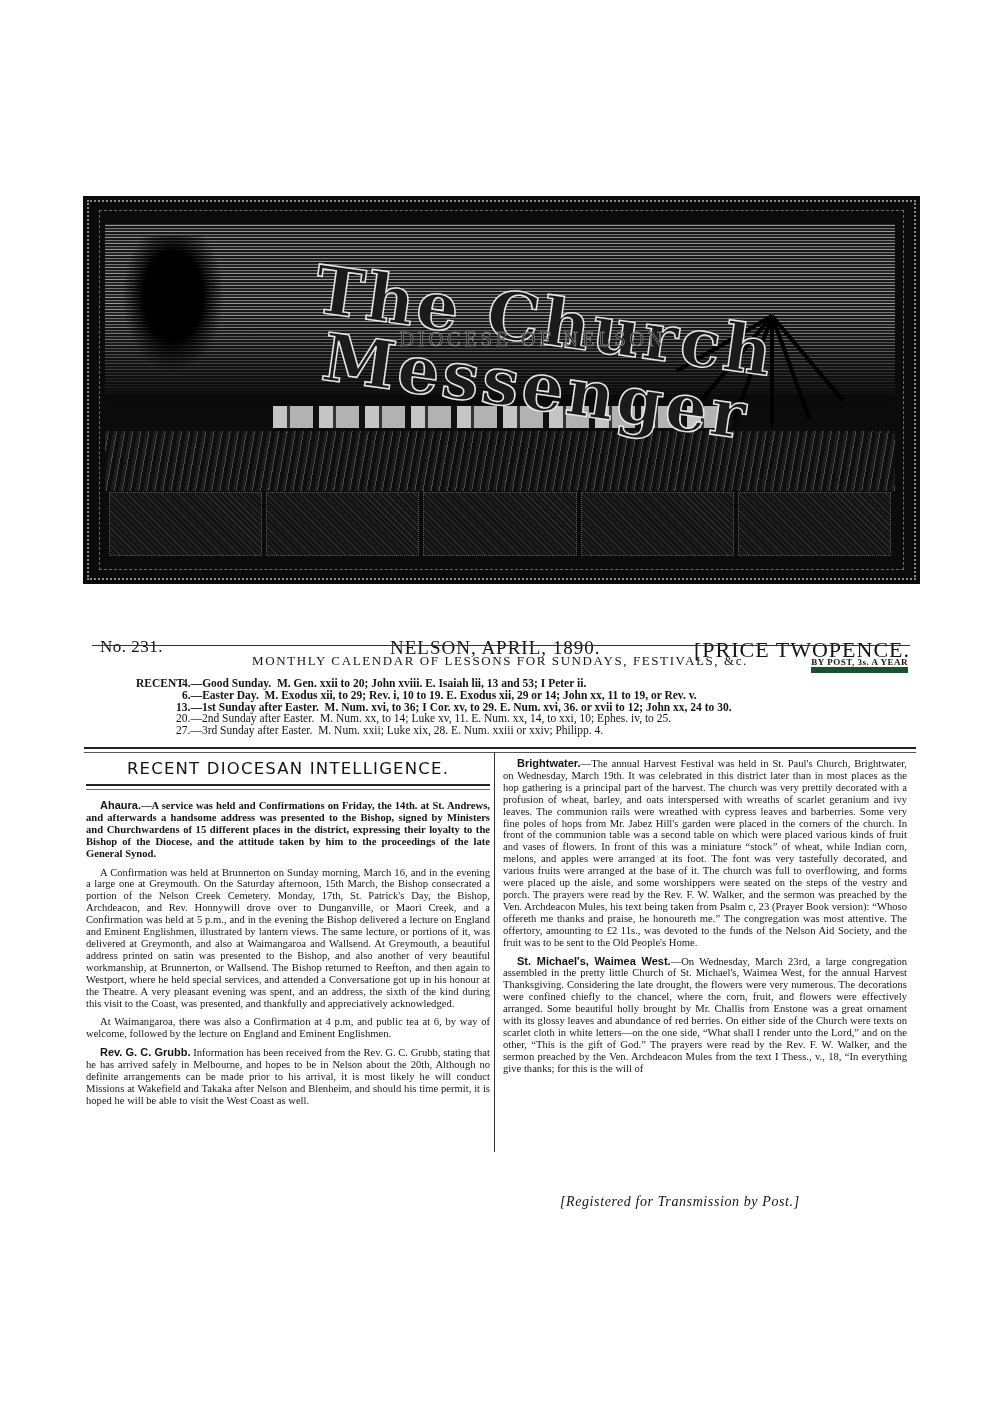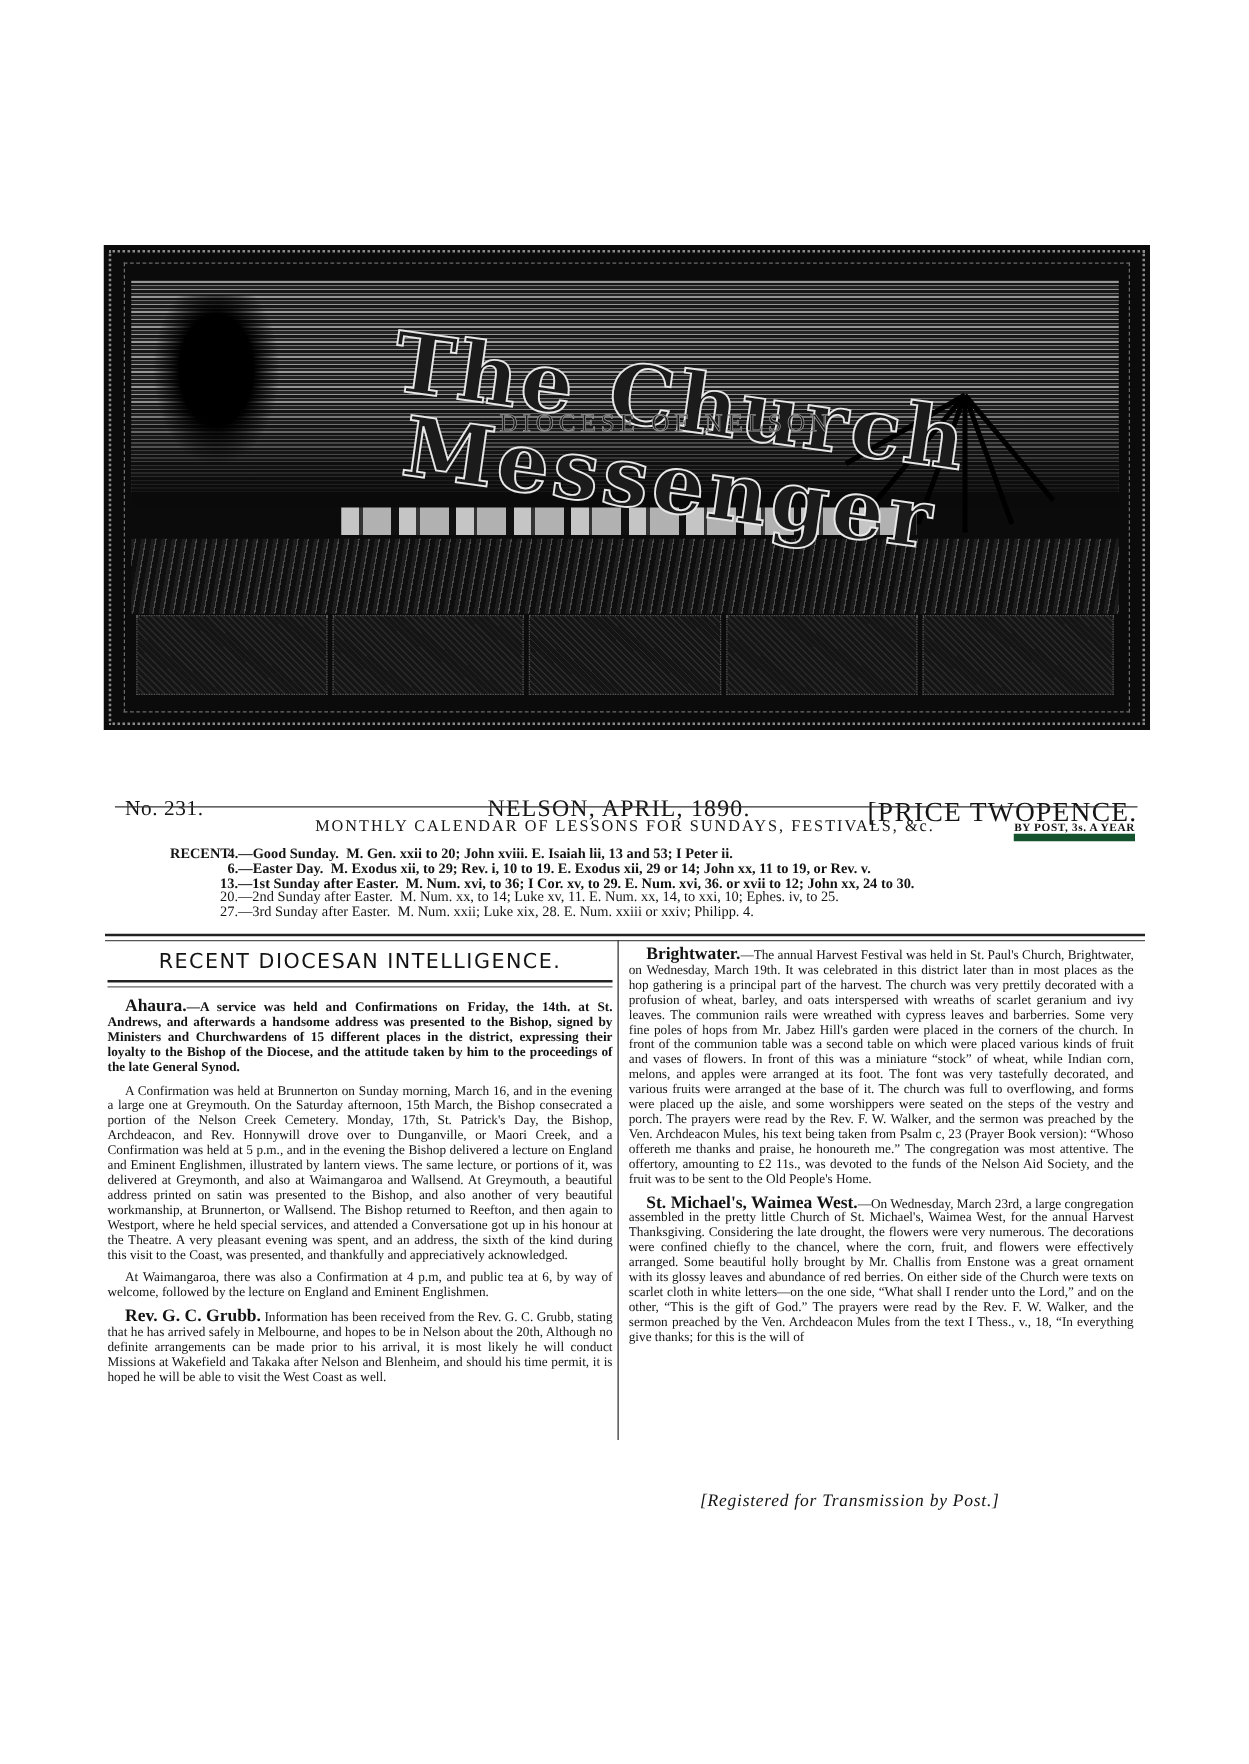--- a/index.html
+++ b/index.html
@@ -50,21 +50,21 @@
 
   
   .col-divider { position: absolute; left: 494px; top: 752px; width: 0; height: 400px; border-left: 1px solid #333; }
   .col { position: absolute; top: 758px; width: 404px; font-size: 10.6px; line-height: 11.9px; text-align: justify; }
   .col-left { left: 86px; }
   .col-right { left: 503px; }
   .section-title { text-align: center; font-family: "DejaVu Sans", sans-serif; font-size: 16.5px; letter-spacing: 1.2px; line-height: 22px; margin-bottom: 4px; }
   .section-rule { height: 3px; border-top: 2px solid #222; border-bottom: 1px solid #666; margin: 0 0 10px 0; }
   .para { margin: 0 0 7px 0; text-indent: 14px; }
   .para.bold { font-weight: bold; }
-  .para .lead { font-family: Liberation Serif, serif; font-weight: bold; font-size: 14px; }
+  .para .lead { font-family: Liberation Sans, sans-serif; font-weight: bold; font-size: 11px; }
   .registered { position: absolute; left: 560px; top: 1194px; font-style: italic; font-size: 14px; letter-spacing: 0.6px; }
 </style>
 </head>
 <body>
 
 <div class="masthead">
   <div class="sky"></div>
   <div class="sky-fade"></div>
   <div class="palm-left"></div>
   <div class="palm-right">

